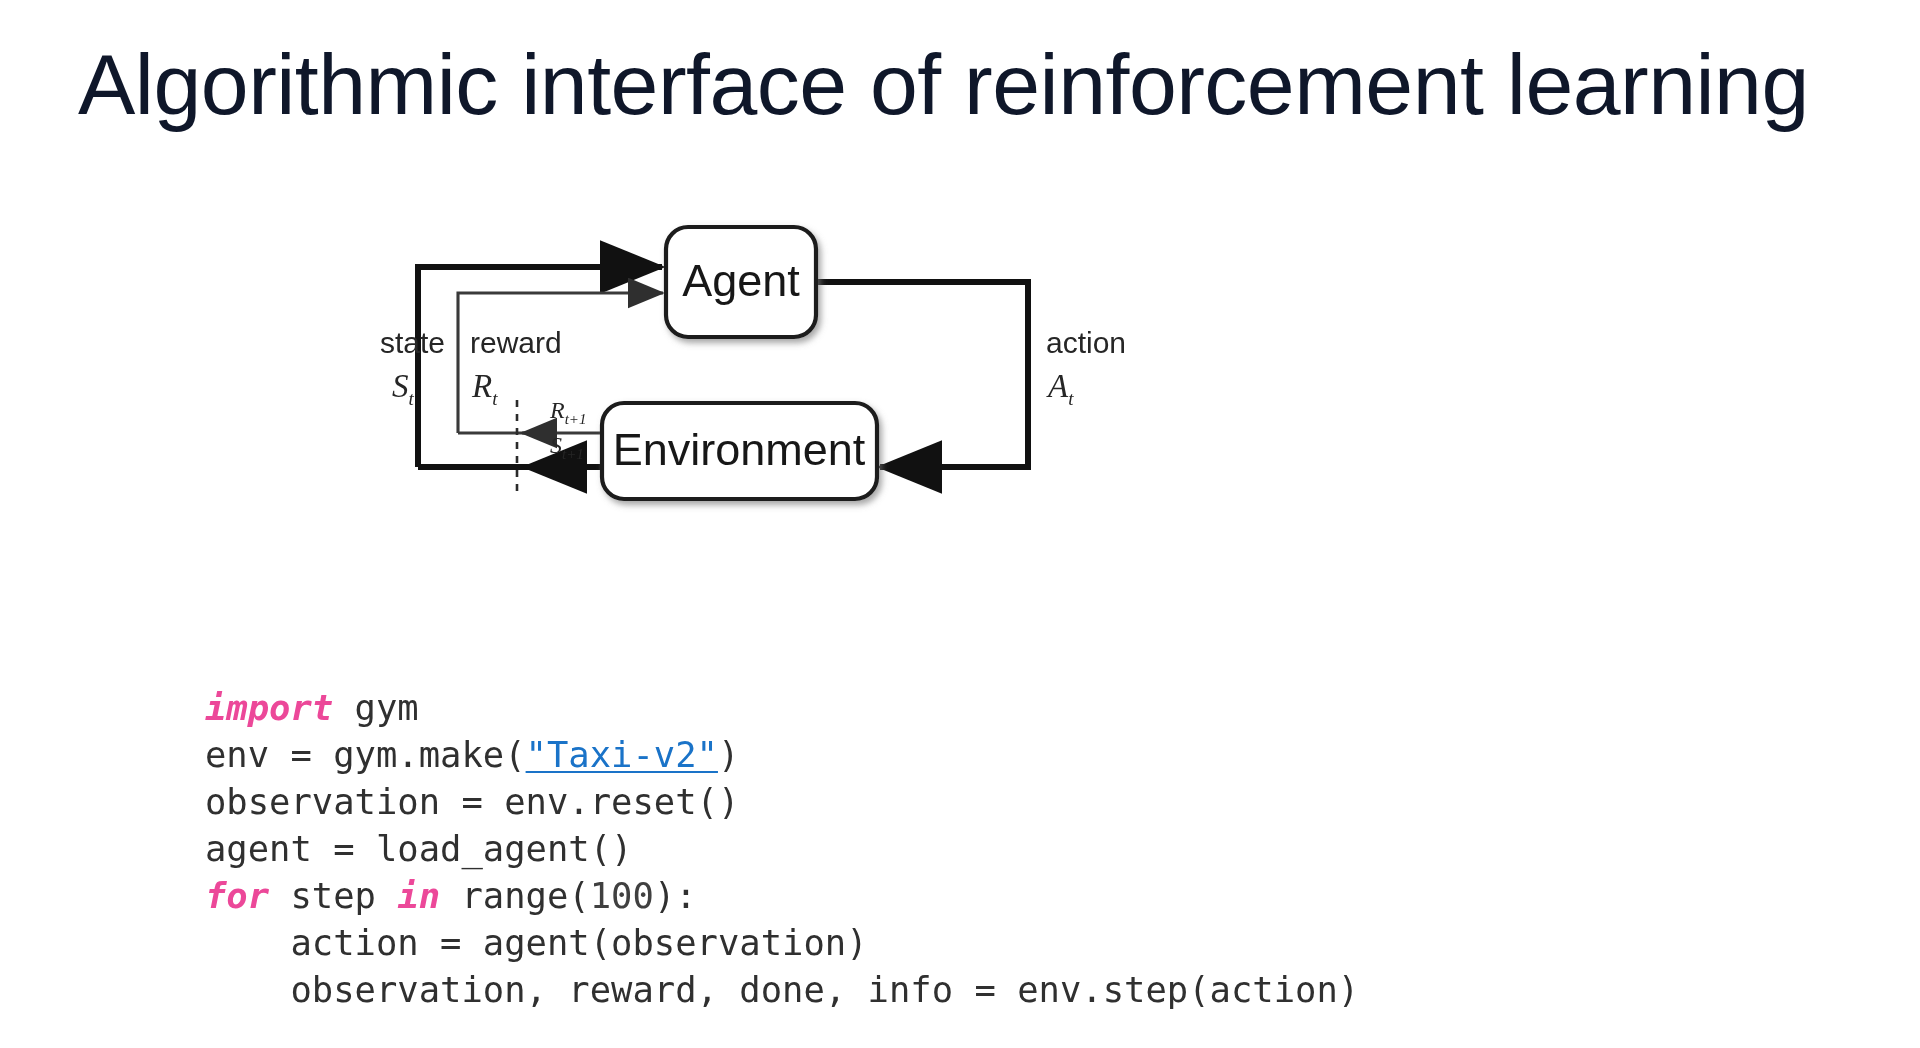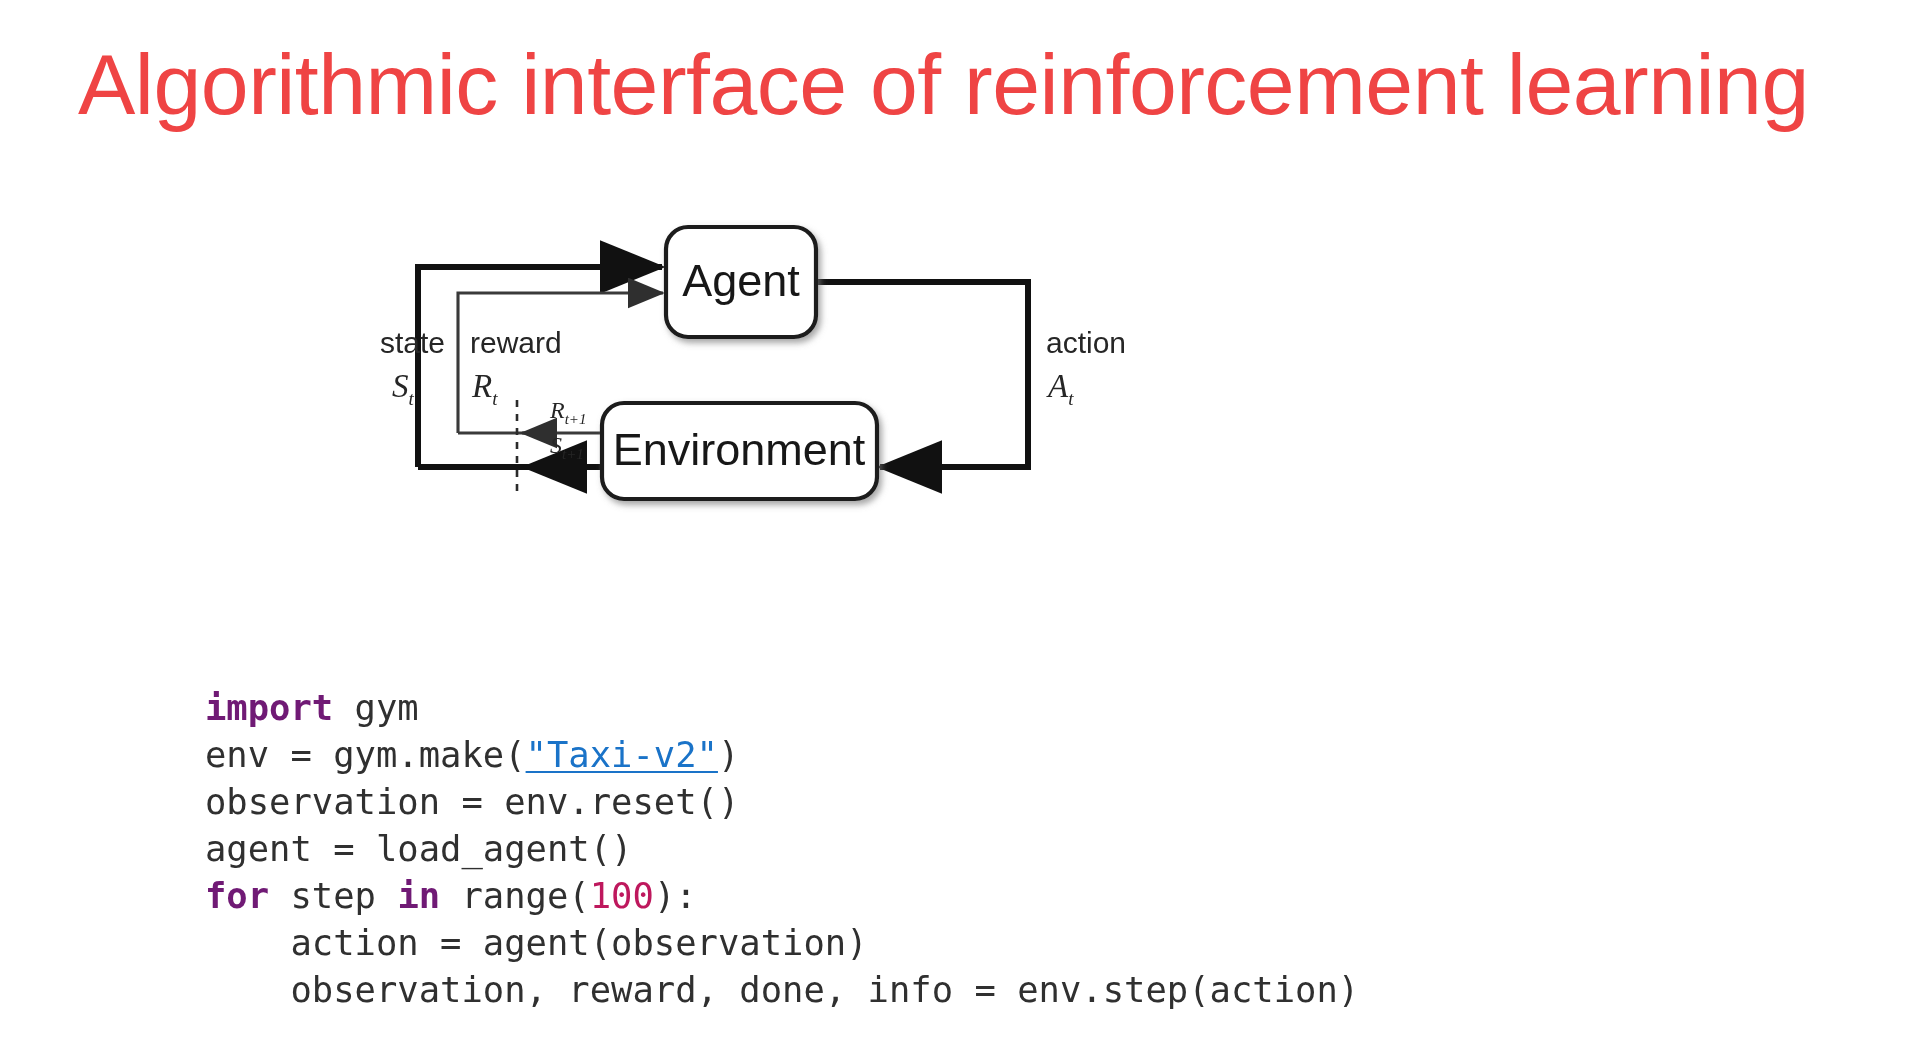--- a/index.html
+++ b/index.html
@@ -21,21 +21,21 @@
   .slide-title {
     position: absolute;
     left: 78px;
     top: 36px;
     width: 1790px;
     font-family: "Liberation Sans", sans-serif;
     font-size: 86px;
     font-weight: 400;
     line-height: 1.12;
     letter-spacing: -0.5px;
-    color: #ef4444;
+    color: #0f172a;
     white-space: nowrap;
   }
 
   
   .diagram-wrap {
     position: absolute;
     left: 380px;
     top: 205px;
     width: 1010px;
     height: 355px;
@@ -93,22 +93,22 @@
     left: 205px;
     top: 684px;
     font-family: "DejaVu Sans Mono", "Liberation Mono", monospace;
     font-size: 35.5px;
     line-height: 47px;
     color: #303030;
     white-space: pre;
     letter-spacing: 0px;
   }
   .code-line { display: block; height: 47px; }
-  .tok-kw   { font-weight: bold; color: #701a75; }
-  .tok-num  { color: #be185d; }
+  .tok-kw   { font-weight: bold; color: #ec4899; font-style: italic; }
+  .tok-num  { color: #404040; }
   .tok-link {
     color: #1a73c8;
     text-decoration: underline;
     text-decoration-thickness: 2px;
     text-underline-offset: 4px;
     cursor: pointer;
   }
 </style>
 </head>
 <body>

